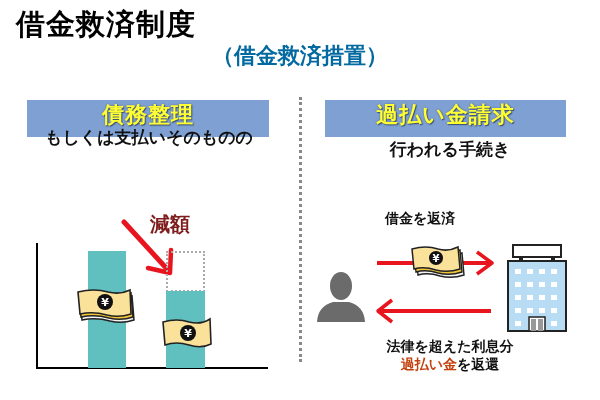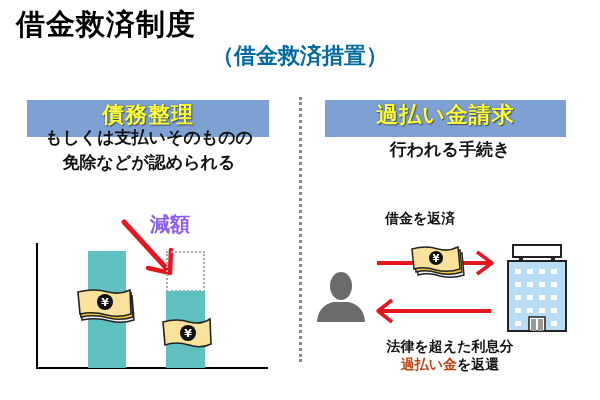--- a/index.html
+++ b/index.html
@@ -9,21 +9,21 @@
   .title { left: 16px; width: 507px; top: 6px; text-align: left; font-size: 29px; font-weight: bold; letter-spacing: 1px; color: #000; line-height: 36px; }
   .subtitle { left: 0; width: 600px; top: 42px; text-align: center; font-size: 22px; font-weight: bold; color: #0369a1; line-height: 28px; }
   .band { height: 37px; top: 100px; background: #7ea0d3; display: flex; justify-content: center; }
   .band span { font-size: 22px; font-weight: bold; color: #ffff33; text-shadow: 1px 1px 1px #3a4f73, 0 0 2px #55688a; letter-spacing: 1px; }
   .band-left { left: 27px; width: 242px; }
   .band-right { left: 325px; width: 241px; }
   .divider { left: 299px; top: 97px; height: 265px; width: 0; border-left: 3px dotted #888; }
   .desc { text-align: center; font-size: 17px; font-weight: bold; line-height: 25px; color: #111; }
   .desc-left { left: 20px; width: 258px; top: 125px; }
   .desc-right { left: 310px; width: 280px; top: 137px; }
-  .red-label { font-size: 20px; font-weight: bold; color: #8b5cf6; }
+  .red-label { font-size: 20px; font-weight: bold; color: #7f1d1d; }
   .axis-y { left: 36px; top: 243px; width: 2px; height: 126px; background: #000; }
   .axis-x { left: 36px; top: 367px; width: 232px; height: 2px; background: #000; }
   .bar { background: #5fc0bf; }
   .ghost { border: 2px dotted #aaa; }
   .caption { text-align: center; font-size: 14px; font-weight: bold; color: #111; }
   .red { color: #c2410c; }
 </style>
 </head>
 <body>
 
@@ -34,21 +34,20 @@
   <span>債務整理</span>
 </div>
 <div class="abs band band-right">
   <span>過払い金請求</span>
 </div>
 
 <div class="abs divider"></div>
 
 <div class="abs desc desc-left">
   <div>もしくは支払いそのものの</div>
-  <div>免除などが認められる</div>
 </div>
 
 <div class="abs desc desc-right">
   <div>行われる手続き</div>
 </div>
 
 <div class="abs red-label" style="left:150px; top:211px;">減額</div>
 
 <svg class="abs" style="left:118px; top:218px;" width="60" height="60">
   <line x1="6" y1="4" x2="50" y2="52" stroke="#e8141e" stroke-width="5" stroke-linecap="round"></line>

